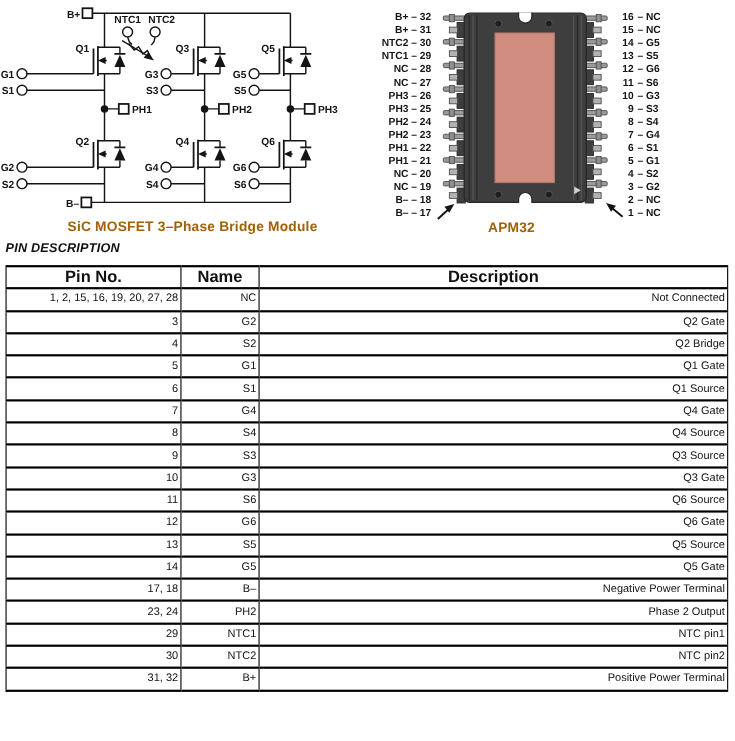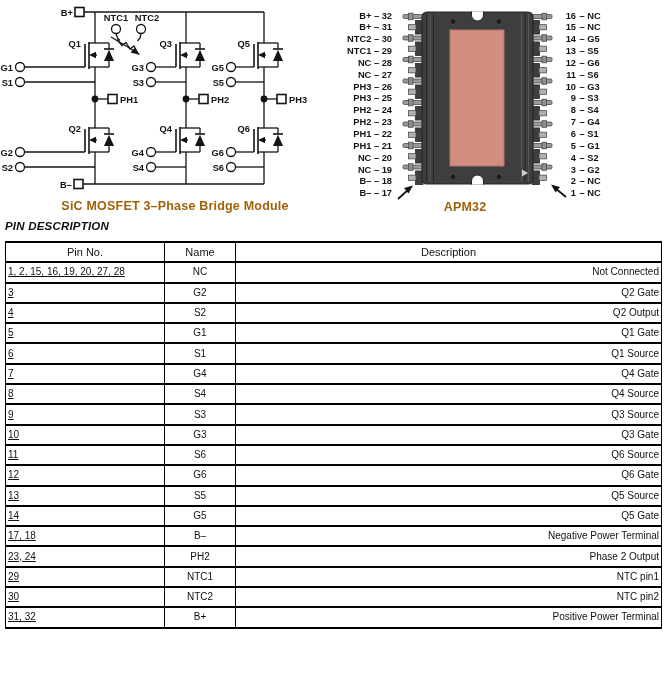--- a/index.html
+++ b/index.html
@@ -23,23 +23,23 @@
   }
   table.pin-table {
     position:absolute; top:241px; left:5px; width:657px;
     border-collapse:collapse; table-layout:fixed;
   }
   .pin-table th, .pin-table td {
     border:1.4px solid #000; border-top-width:2px; border-bottom-width:2px;
     font-size:10px; height:18.3px; line-height:12px; padding:0 2px;
     white-space:nowrap; overflow:hidden;
   }
-  .pin-table th { font-weight:normal; font-size:11px; text-align:center; }
-  .pin-table td.c-pin  { text-align:left;text-decoration:underline; }
-  .pin-table td.c-name { text-align:center;margin-top:28px; }
+  .pin-table th { font-weight:bold; font-size:15px; text-align:center; }
+  .pin-table td.c-pin  { text-align:right; }
+  .pin-table td.c-name { text-align:right;margin-top:28px; }
   .pin-table td.c-desc { text-align:right; padding-left:8px; }
   .col-pin  { width:159px; }
   .col-name { width:71px; }
   text { font-family:"Liberation Sans", sans-serif; }
 </style>
 </head>
 <body>
 
 <div class="page">
 
@@ -374,21 +374,21 @@
           <td class="c-desc">Not Connected</td>
         </tr>
         <tr>
           <td class="c-pin">3</td>
           <td class="c-name">G2</td>
           <td class="c-desc">Q2 Gate</td>
         </tr>
         <tr>
           <td class="c-pin">4</td>
           <td class="c-name">S2</td>
-          <td class="c-desc">Q2 Output</td>
+          <td class="c-desc">Q2 Bridge</td>
         </tr>
         <tr>
           <td class="c-pin">5</td>
           <td class="c-name">G1</td>
           <td class="c-desc">Q1 Gate</td>
         </tr>
         <tr>
           <td class="c-pin">6</td>
           <td class="c-name">S1</td>
           <td class="c-desc">Q1 Source</td>

